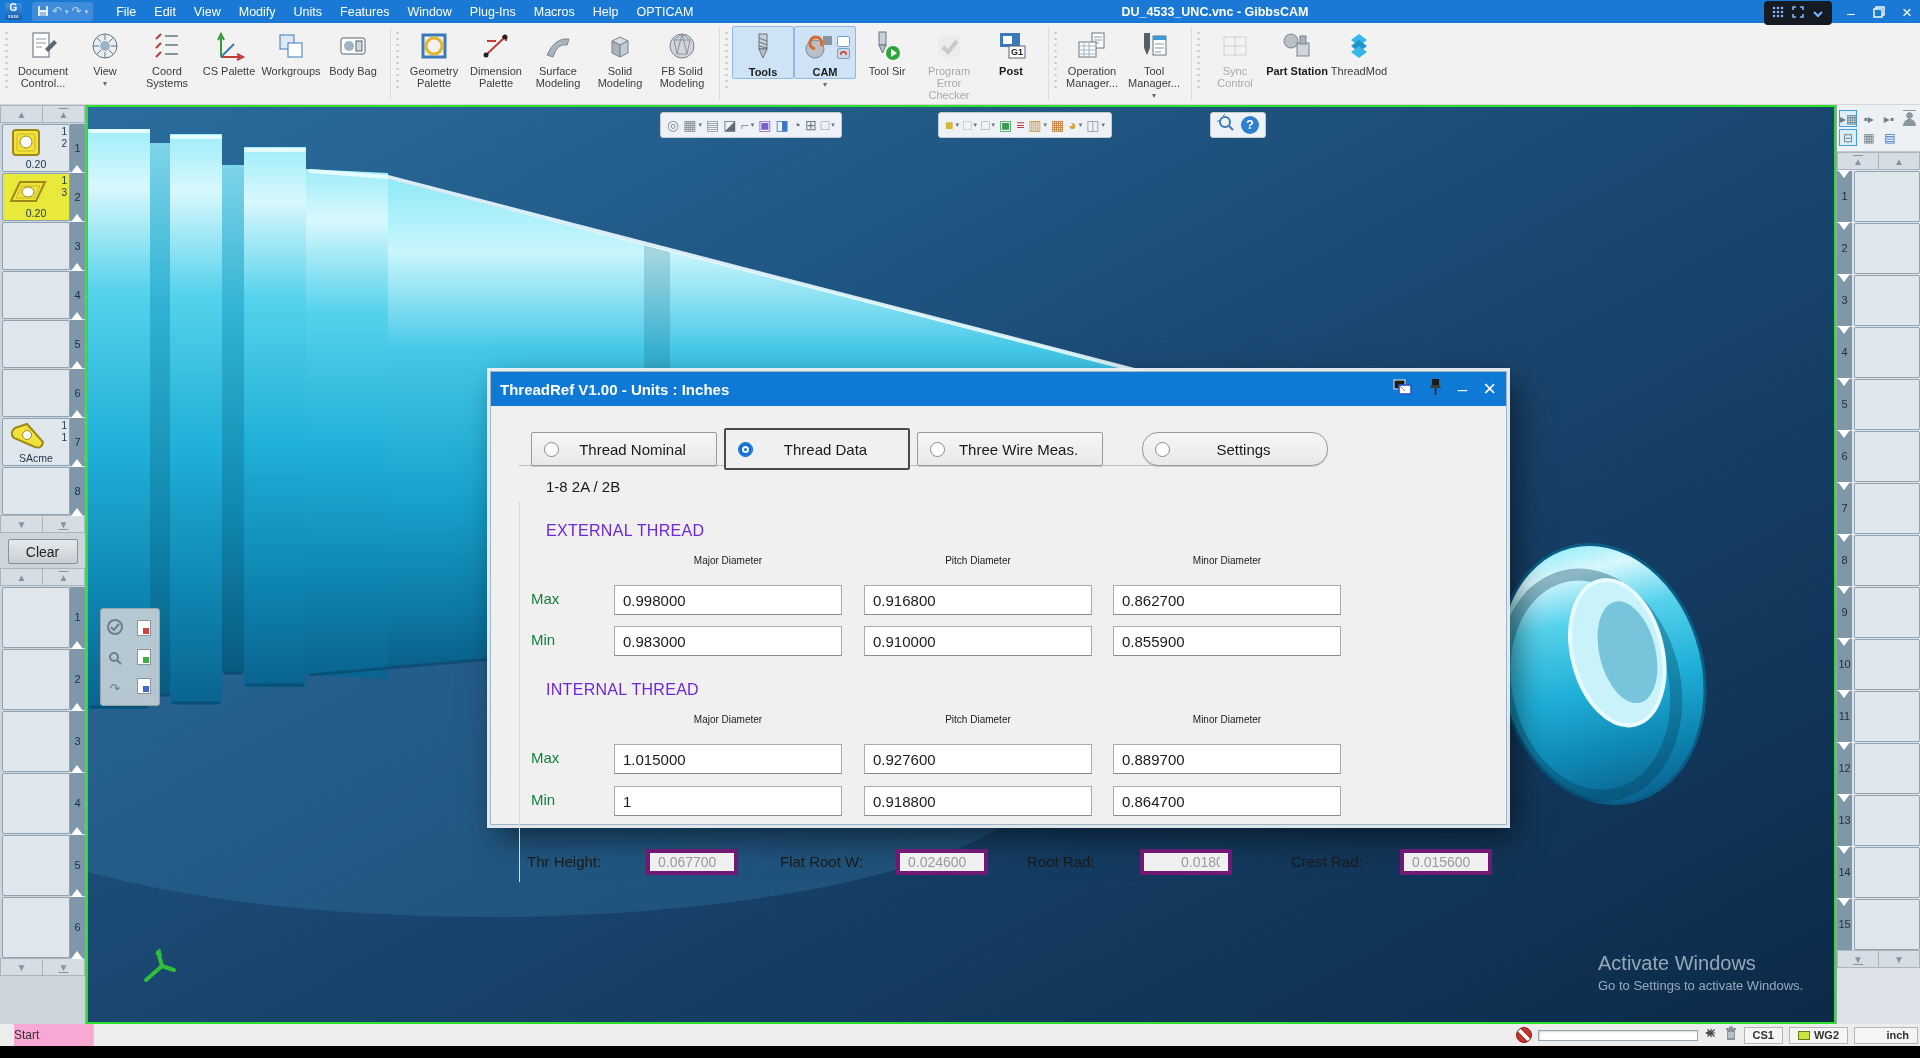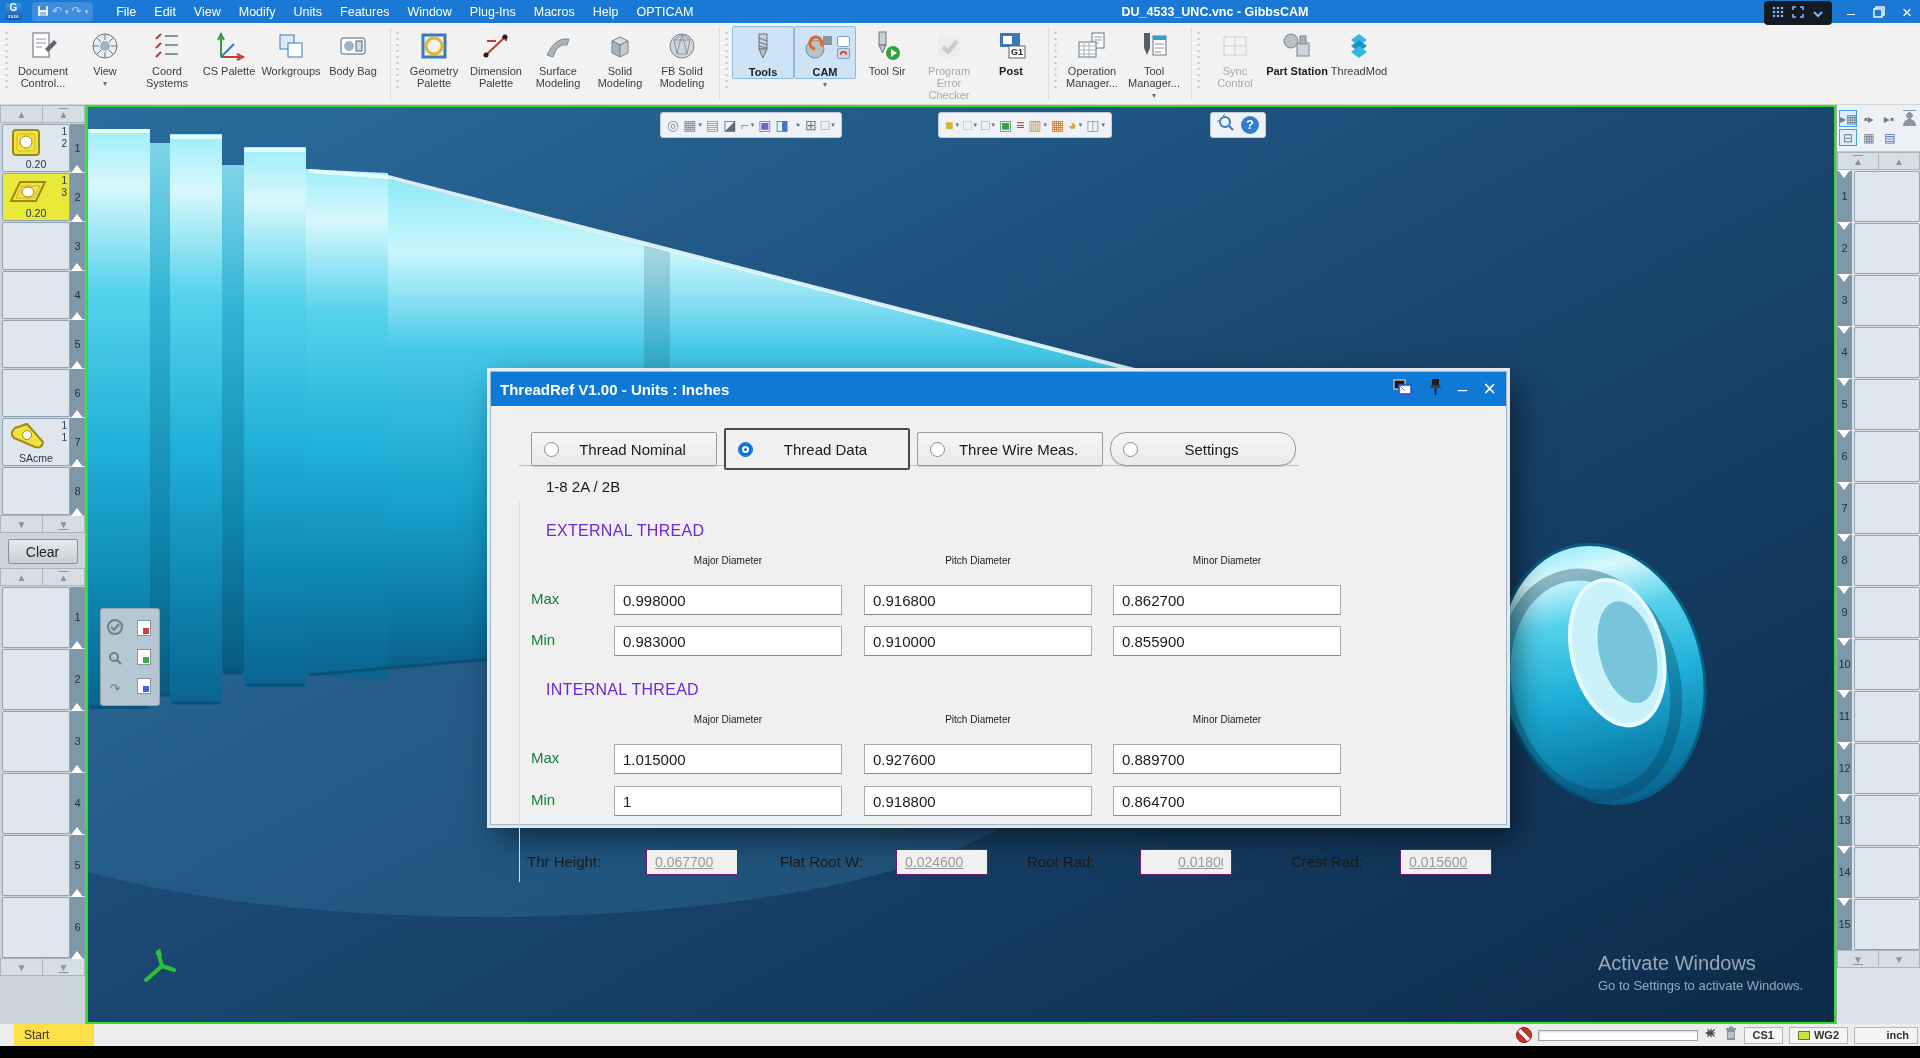--- a/index.html
+++ b/index.html
@@ -90,22 +90,22 @@
   #rpIcons{padding:3px 2px;background:#eef1f4;border-bottom:1px solid #c2cad1;}
   .rprow{display:flex;gap:3px;margin:2px 0;}
   .chip{width:18px;height:17px;font-size:12px;line-height:16px;text-align:center;color:#6f7d89;border:1px solid transparent;}
   .chip.sel{border:1px solid #3f9ee8;background:#dceefc;}
   .personchip{background:
      radial-gradient(circle at 50% 30%,#8a98a5 0 3px,transparent 3.5px),
      radial-gradient(circle at 50% 95%,#8a98a5 0 6px,transparent 6.5px);}
   
   #statusbar{position:absolute;left:0;top:1024px;width:1920px;height:22px;background:#ededed;z-index:30;
     display:flex;align-items:center;}
-  #startTab{background:#fde047;border-right:1px solid #d0d0d0;height:22px;line-height:22px;
-    padding:0 10px;min-width:80px;font-size:12px;color:#333;margin-left:14px;}
+  #startTab{background:#f9a8d4;border-right:1px solid #d0d0d0;height:22px;line-height:22px;
+    padding:0 0;min-width:80px;font-size:12px;color:#333;margin-left:14px;}
   #sb-right{position:absolute;right:2px;display:flex;align-items:center;gap:6px;}
   .noentry{width:16px;height:16px;border-radius:50%;background:
      linear-gradient(45deg,transparent 40%,#fff 40% 60%,transparent 60%),#c23430;border:1px solid #8a1f1c;}
   #progress{width:160px;height:11px;border:1px solid #9aa4ad;background:#fff;box-shadow:inset 1px 1px 2px #cfd5da;}
   .sbbox{border:1px solid #b5b5b5;background:#f5f5f5;height:17px;line-height:15px;font-size:11px;font-weight:bold;
     color:#333;padding:0 8px;display:flex;align-items:center;gap:4px;}
   .sbbox.inchbox{width:64px;justify-content:flex-end;}
   .wgicon{width:12px;height:9px;background:#cde23f;border:1px solid #6a7a20;display:inline-block;}
   #blackstrip{position:absolute;left:0;top:1046px;width:1920px;height:12px;background:#000;z-index:30;}
   
@@ -123,22 +123,22 @@
   .radio{width:15px;height:15px;border-radius:50%;border:1px solid #8a8a8a;background:#fff;margin-left:12px;}
   .tab.sel .radio{background:#0b6fd4;border-color:#0b6fd4;box-shadow:inset 0 0 0 3px #0b6fd4, inset 0 0 0 5px #fff;}
   .tlabel{flex:1;text-align:center;font-size:15px;color:#1a1a1a;margin-right:10px;}
   .dspec{position:absolute;left:55px;top:72px;font-size:15px;color:#1a1a1a;}
   .dhead{position:absolute;font-size:16px;color:#6d28d9;letter-spacing:.3px;}
   .colhead{position:absolute;width:228px;text-align:center;font-size:10px;color:#1a1a1a;}
   .rowlabel{position:absolute;left:40px;font-size:15px;color:#15803d;}
   .dfield{position:absolute;width:228px;height:30px;border:1px solid #ababab;border-bottom-color:#8a8a8a;
     background:#fff;font-size:15px;color:#1a1a1a;padding:0 8px;font-family:"Liberation Sans",sans-serif;}
   .flabel{position:absolute;font-size:15px;color:#1a1a1a;}
-  .ffield{position:absolute;width:92px;height:26px;border:1px solid #701a75;background:#f0f0f0;
-    color:#9a9a9a;font-size:14px;padding:0 8px;font-family:"Liberation Sans",sans-serif;text-decoration:underline;}
+  .ffield{position:absolute;width:92px;height:26px;border:4px solid #701a75;background:#f0f0f0;
+    color:#9a9a9a;font-size:14px;padding:0 8px;font-family:"Liberation Sans",sans-serif;}
   .vline{position:absolute;left:28px;top:96px;width:1px;height:380px;background:#dadada;}
   .tabline{position:absolute;left:28px;top:59px;width:780px;height:1px;background:#bfbfbf;}
 </style>
 </head>
 <body>
 
 <div id="viewport">
   <svg width="1746" height="915" viewBox="0 0 1746 915">
     <defs>
       <linearGradient id="bg" x1="0" y1="0" x2="1" y2="1">
@@ -918,21 +918,21 @@
           <span class="tlabel">Thread Nominal</span>
         </div>
         <div class="tab sel" style="left: 233px; top: 22px;">
           <span class="radio"></span>
           <span class="tlabel">Thread Data</span>
         </div>
         <div class="tab" style="left: 426px; top: 26px;">
           <span class="radio"></span>
           <span class="tlabel">Three Wire Meas.</span>
         </div>
-        <div class="tab" style="left: 619px; top: 26px; border-radius: 16px;">
+        <div class="tab" style="left: 651px; top: 26px; border-radius: 16px;">
           <span class="radio"></span>
           <span class="tlabel">Settings</span>
         </div>
       </div>
     <div class="dspec">1-8 2A / 2B</div>
     <div id="dsections">
         <div class="dhead" style="left: 55px; top: 116px;">EXTERNAL THREAD</div>
         <div class="colhead" style="left: 123px; top: 149px;">Major Diameter</div>
         <div class="colhead" style="left: 373px; top: 149px;">Pitch Diameter</div>
         <div class="colhead" style="left: 622px; top: 149px;">Minor Diameter</div>

